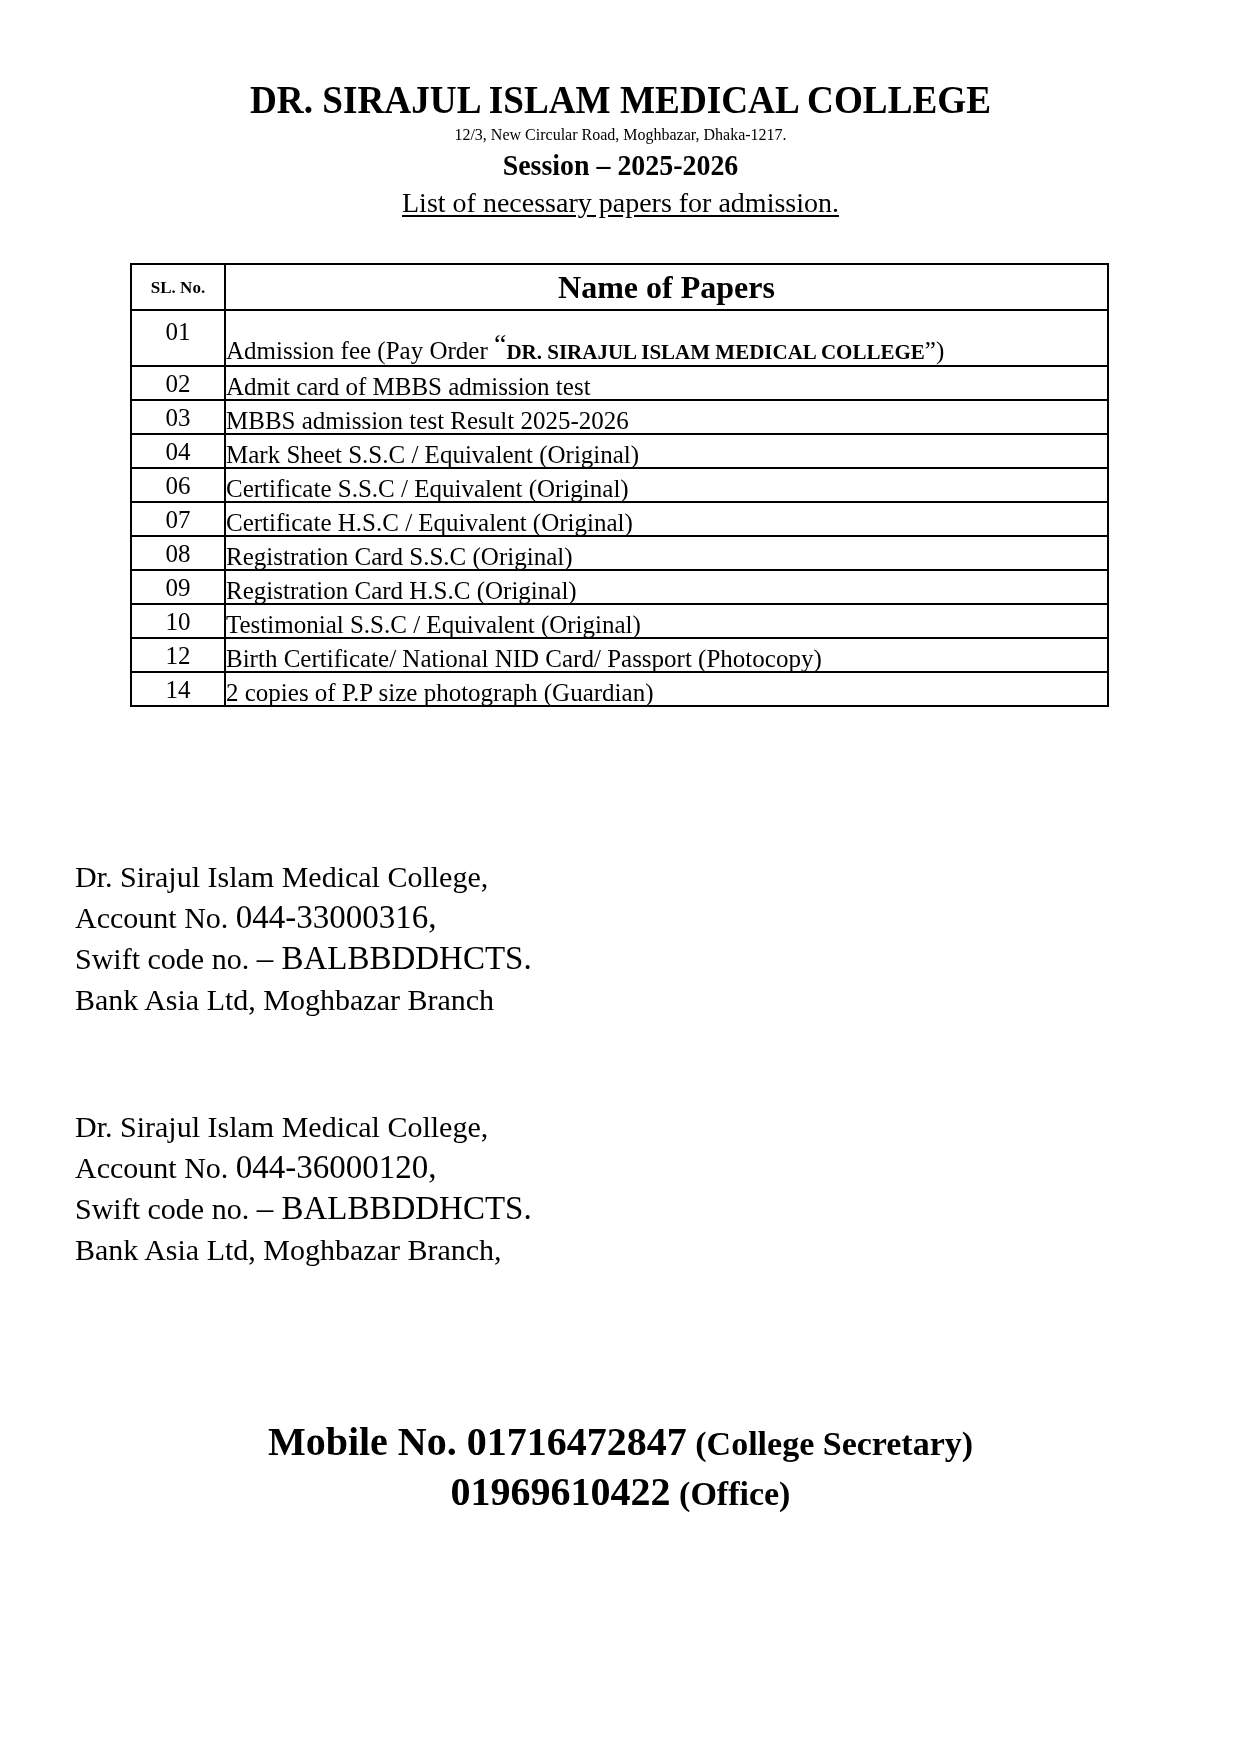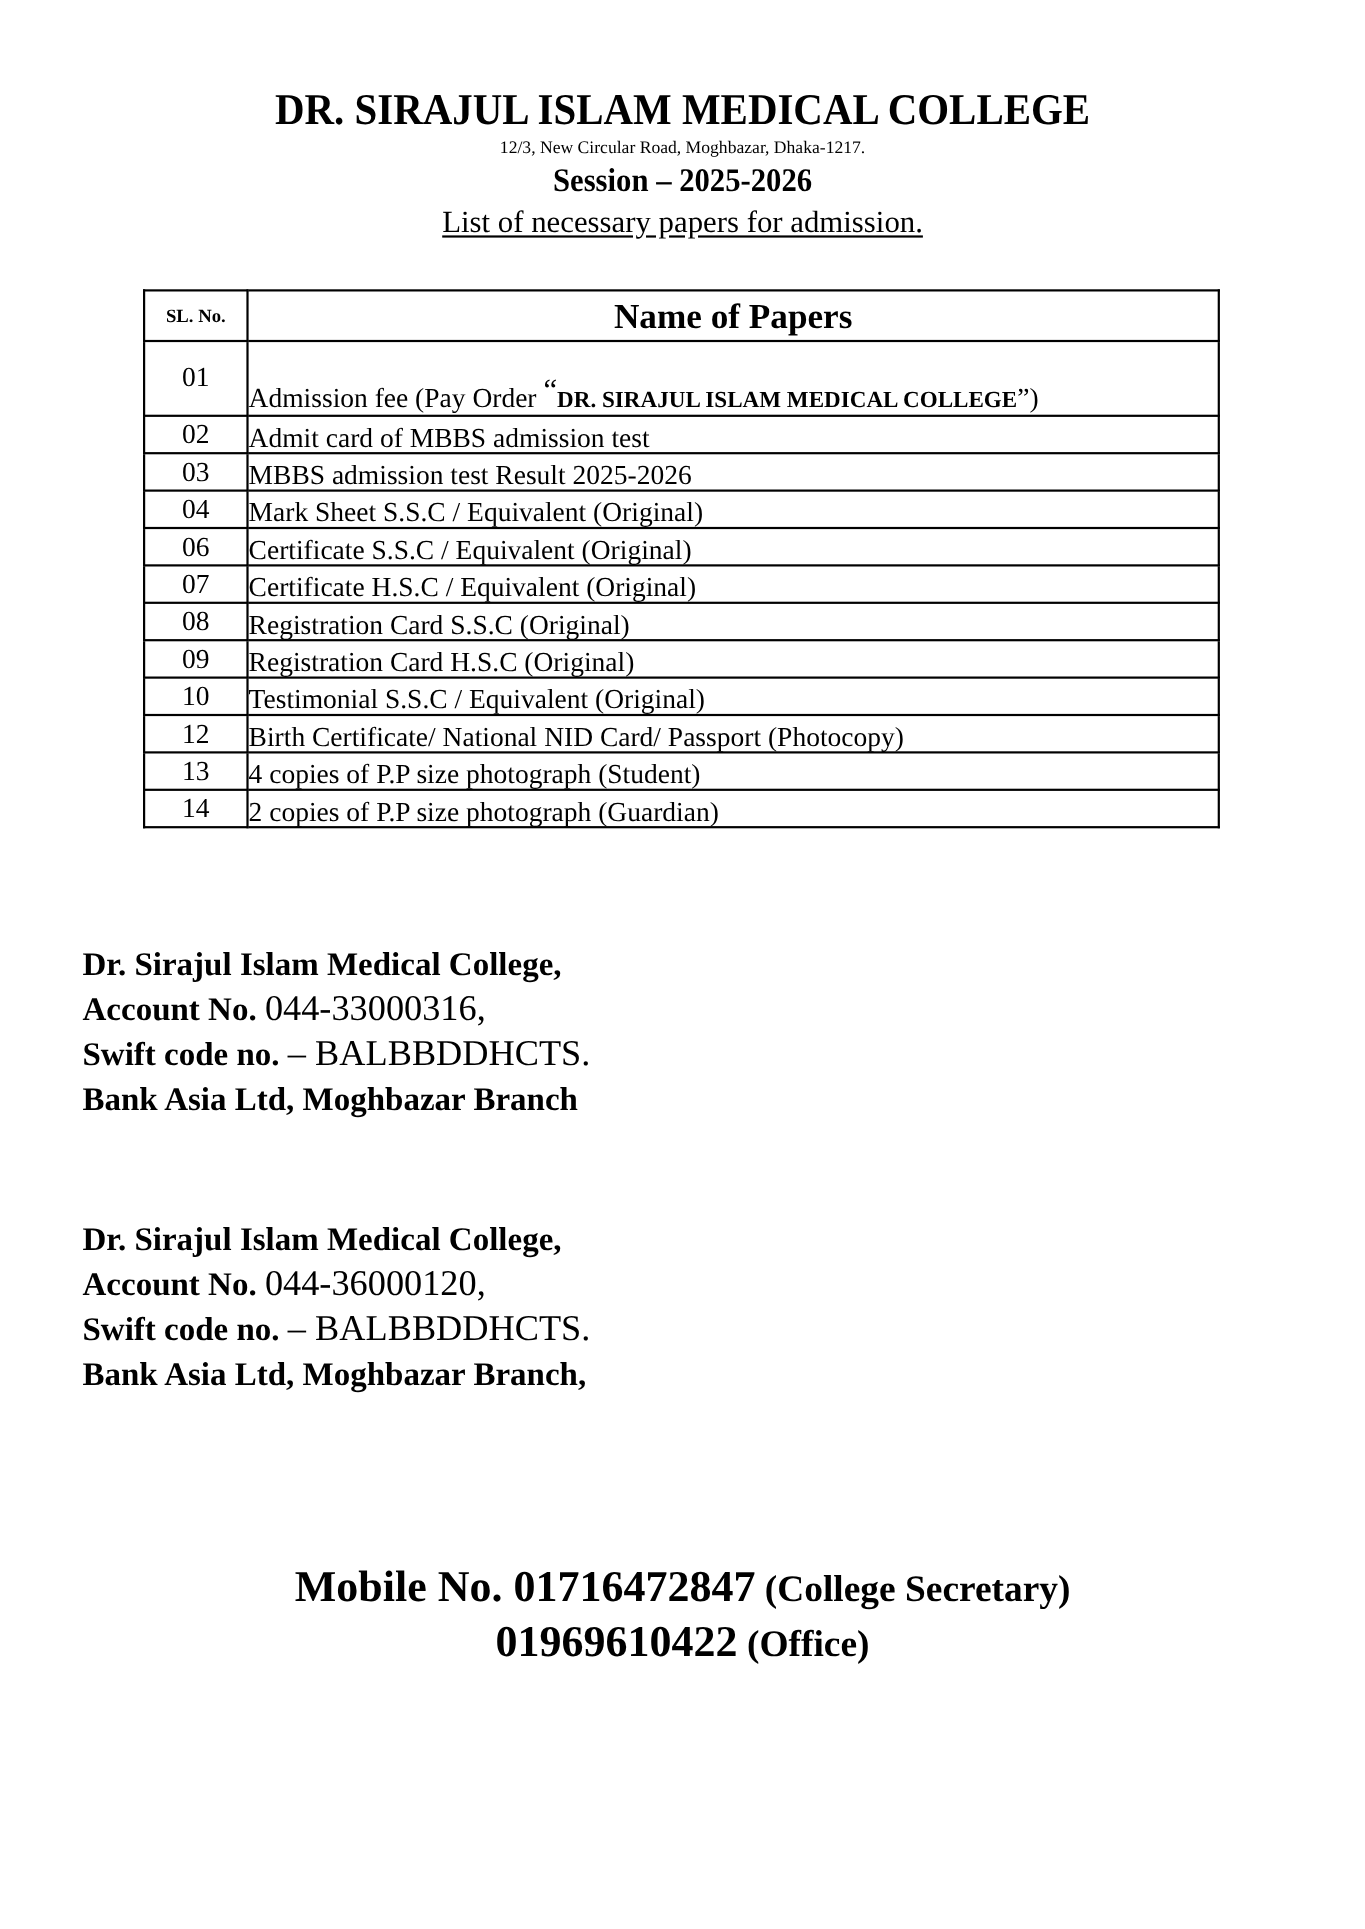--- a/index.html
+++ b/index.html
@@ -21,27 +21,27 @@
     table.papers td, table.papers th {
       border: 2px solid #000; padding: 0; line-height: 1;
     }
     table.papers th { height: 44px; font-weight: bold; }
     th.sl-head { width: 92px; font-size: 17px; text-align: center; }
     th.name-head { font-size: 32px; text-align: center; transform: scaleX(1); }
     td.sl { width: 92px; text-align: center; font-size: 25px; vertical-align: middle; }
     td.name { font-size: 25px; padding-left: 2px; vertical-align: bottom; white-space: nowrap; }
     tr.row td { height: 32px; }
     tr.row.first td { height: 46px; }
-    tr.row.first td.sl { vertical-align: top; padding-top: 20px; margin-left: 12px; }
+    tr.row.first td.sl { vertical-align: top; padding-top: 8px; margin-left: 12px; }
     tr.row.first td.name { padding-bottom: 2px; }
     .bold-inline { font-weight: bold; font-size: 21px; }
     .quote-open { font-size: 28px; vertical-align: 6px; }
 
     .bank-block { position: absolute; left: 75px; font-size: 30px; line-height: 41px; }
-    .bank-block .b { font-weight: bold; }
+    .bank-block .b { font-weight: normal; }
     .bank-block .n { font-size: 33px; }
     .bank1 { top: 856px; }
     .bank2 { top: 1106px; }
 
     .contact { position: absolute; left: 0; width: 1241px; text-align: center; white-space: nowrap; font-weight: bold; }
     .mobile1 { top: 1418px; font-size: 40px; }
     .mobile2 { top: 1468px; font-size: 40px; }
     .contact .small { font-size: 34px; }
   </style>
 </head>
@@ -94,24 +94,20 @@
       </tr>
     <tr class="row">
         <td class="sl">10</td>
         <td class="name">Testimonial  S.S.C / Equivalent  (Original)</td>
       </tr>
     <tr class="row">
         <td class="sl">12</td>
         <td class="name">Birth Certificate/ National NID Card/ Passport (Photocopy)</td>
       </tr>
     <tr class="row">
-        <td class="sl">13</td>
-        <td class="name">4 copies of  P.P size photograph (Student)</td>
-      </tr>
-    <tr class="row">
         <td class="sl">14</td>
         <td class="name">2 copies of  P.P size photograph (Guardian)</td>
       </tr>
   </tbody>
 </table>
 
 <div class="bank-block bank1">
   <div class="b">Dr. Sirajul Islam Medical College,</div>
   <div><span class="b">Account No. </span><span class="n">044-33000316,</span></div>
   <div><span class="b">Swift code no. </span><span class="n">– BALBBDDHCTS.</span></div>

